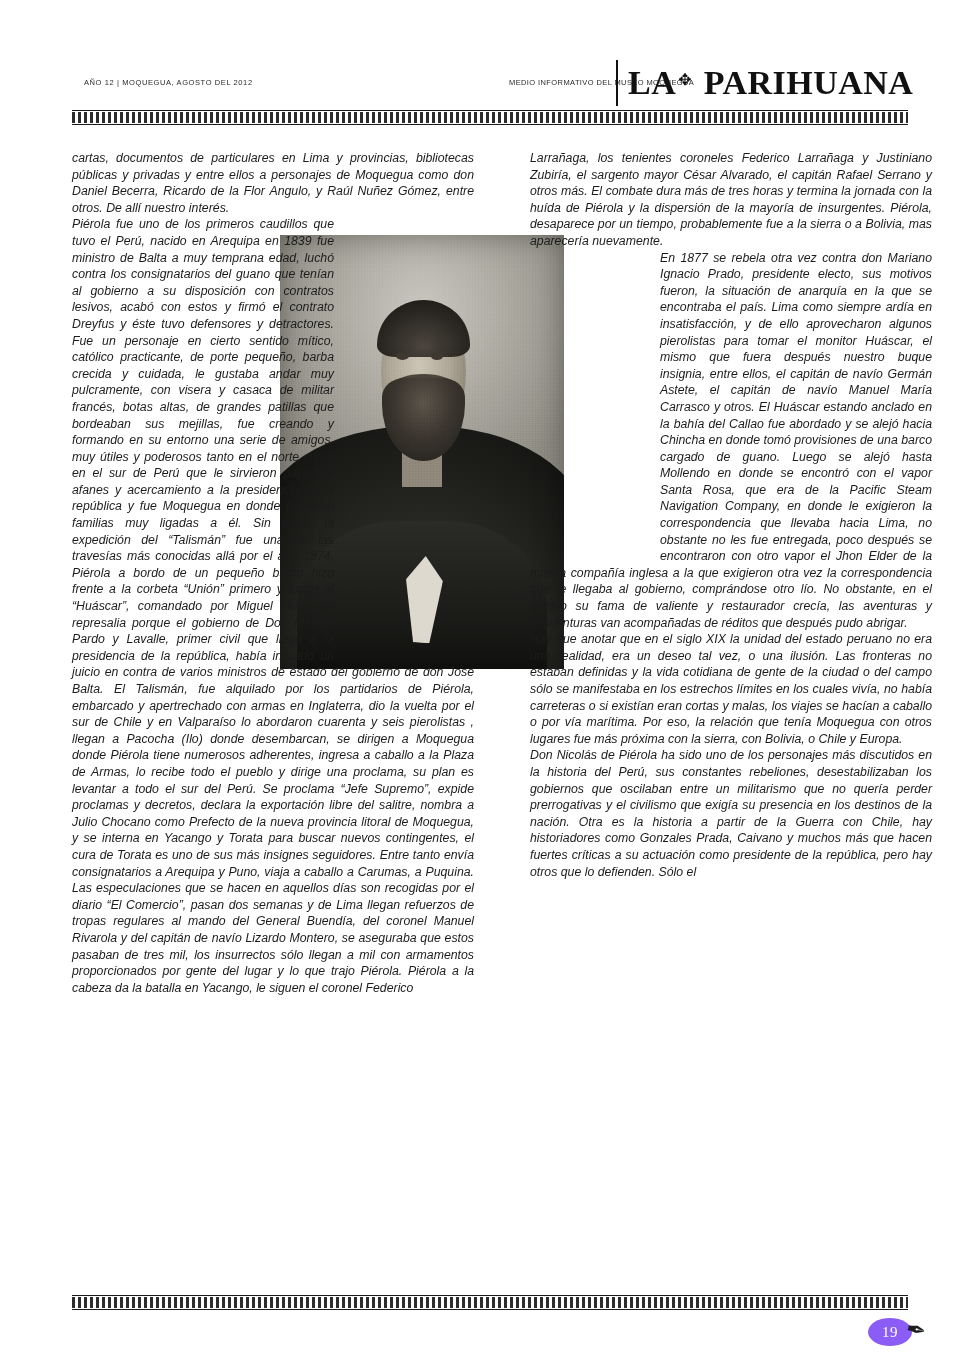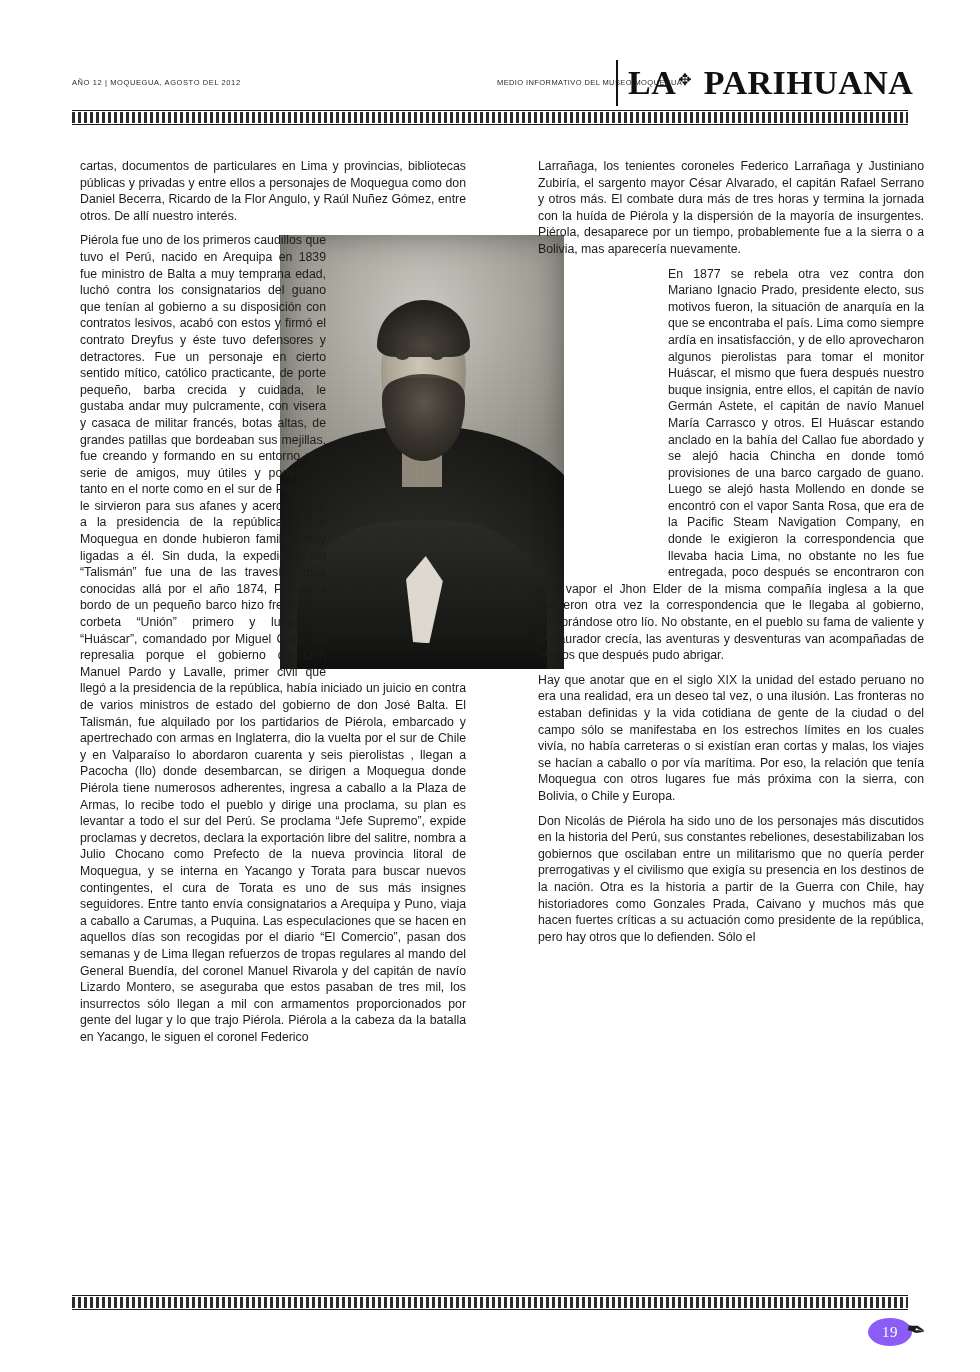--- a/index.html
+++ b/index.html
@@ -15,21 +15,21 @@
     width: 980px;
     height: 1372px;
     background: #ffffff;
     margin: 0 auto;
     overflow: hidden;
     box-sizing: border-box;
   }
   .masthead {
     position: absolute;
     top: 68px;
-    left: 72px;
+    left: 84px;
     right: 72px;
     height: 40px;
   }
   .masthead-left {
     position: absolute;
     left: 0;
     top: 10px;
     font-size: 7.5px;
     letter-spacing: 0.6px;
     color: #2a2a2a;
@@ -110,22 +110,23 @@
     font-size: 12.3px;
     line-height: 16.6px;
     text-align: justify;
     color: #1c1c1c;
     -webkit-hyphens: none;
     hyphens: none;
   }
   .col.left { left: 0; }
   .col.right { left: 458px; }
   .col p {
-    margin: 8px;
+    margin: 0;
     text-align: justify;
+    font-style: italic;
   }
   
   .photo {
     position: absolute;
     left: 280px;
     top: 235px;
     width: 284px;
     height: 434px;
     background: linear-gradient(170deg, #9a9a94 0%, #8a8a84 40%, #76766f 100%);
     overflow: hidden;

